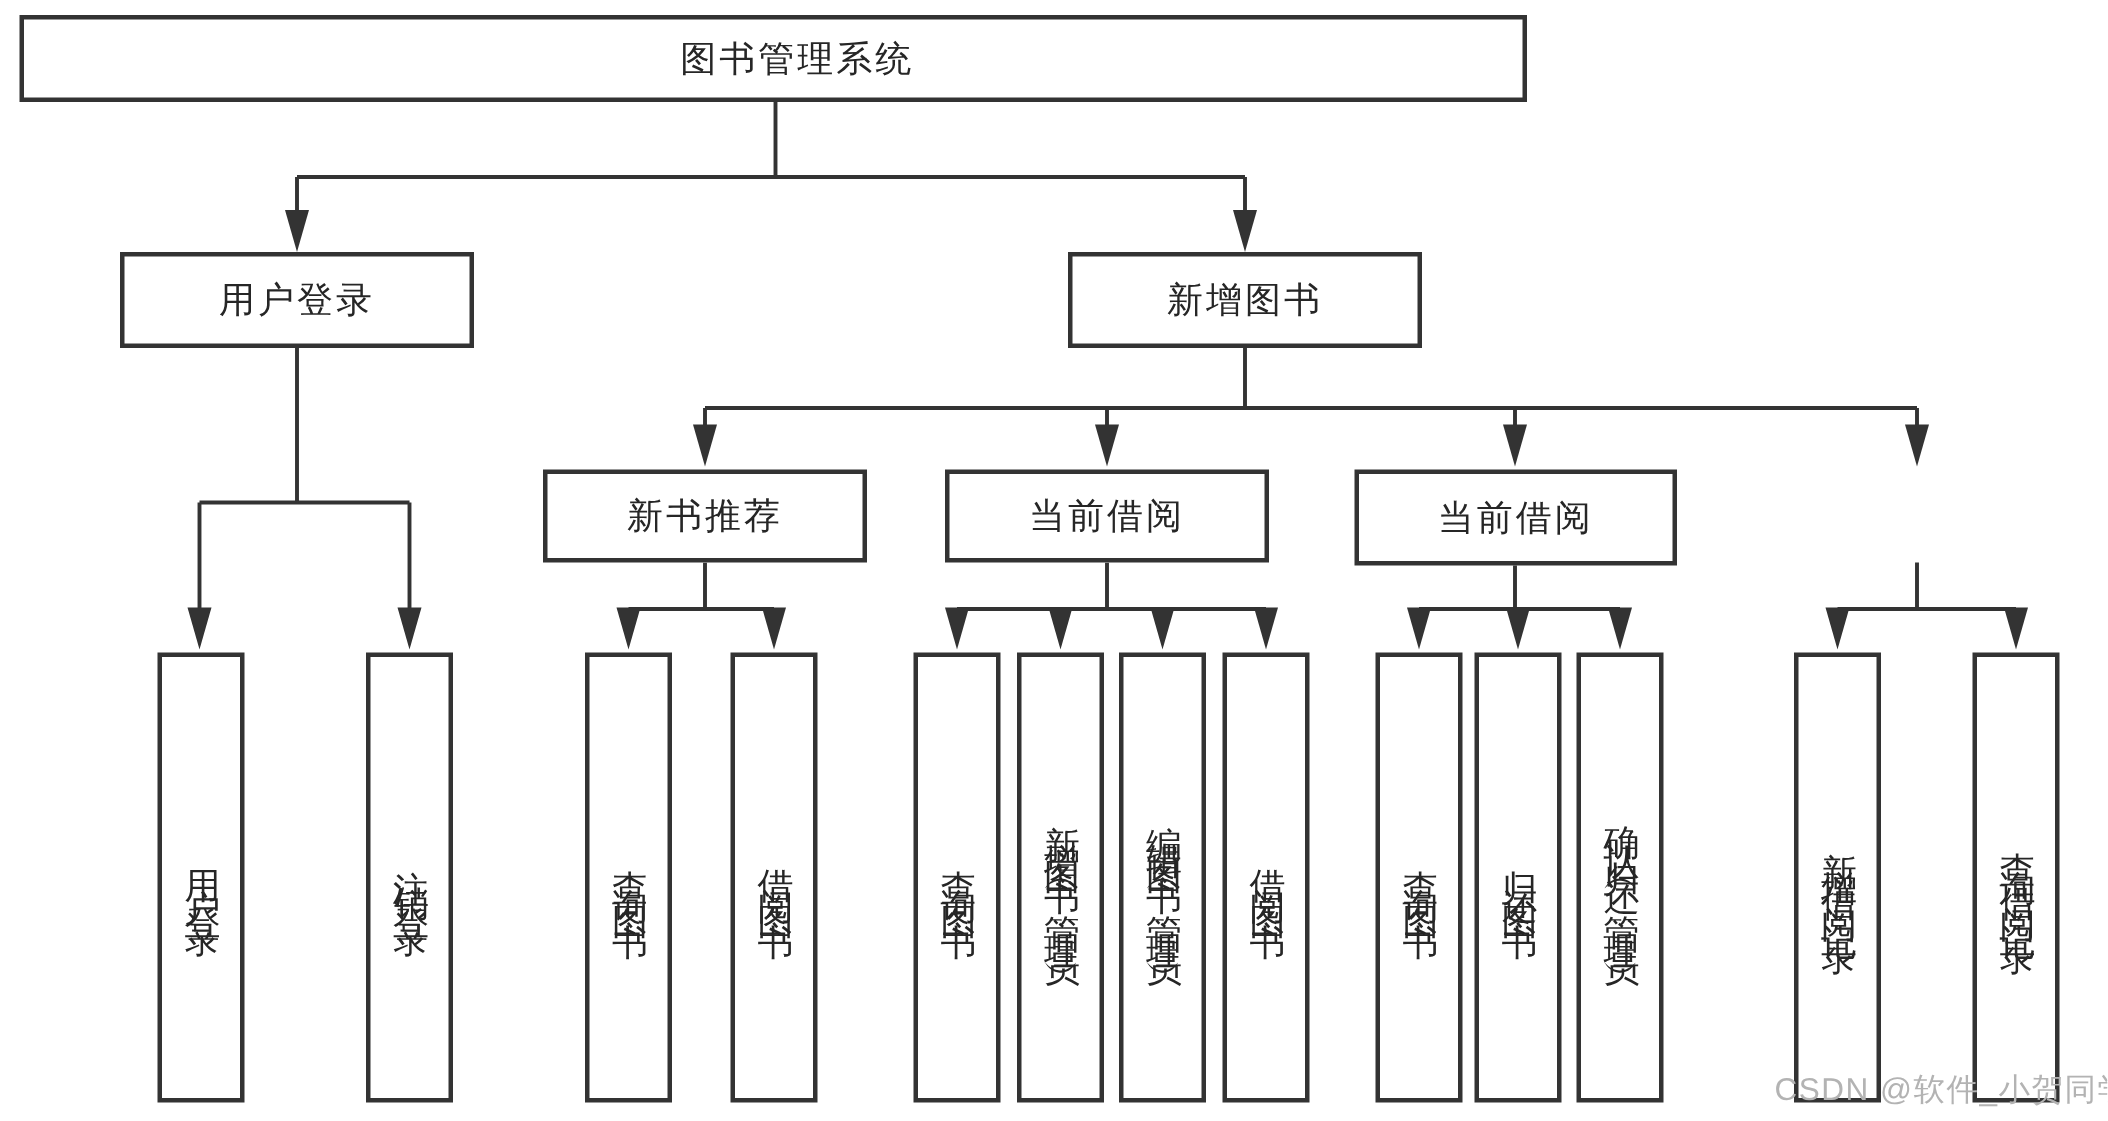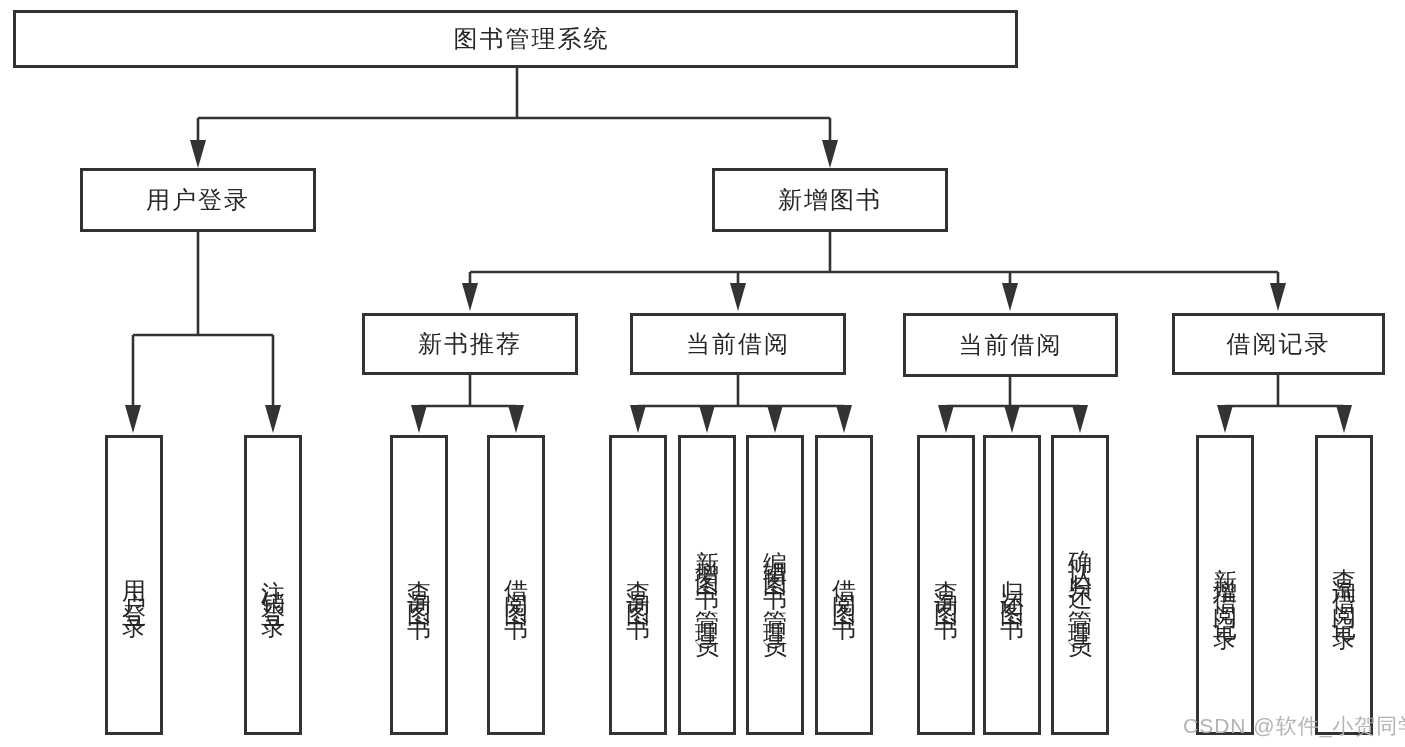--- a/index.html
+++ b/index.html
@@ -118,23 +118,20 @@
 
   <div class="box h-box" style="left:362px; top:313px; width:216px; height:62px;text-align:right;">
     <span>新书推荐</span>
   </div>
   <div class="box h-box" style="left:630px; top:313px; width:216px; height:62px;">
     <span>当前借阅</span>
   </div>
   <div class="box h-box" style="left:903px; top:313px; width:215px; height:64px;">
     <span>当前借阅</span>
   </div>
-  <div class="box h-box" style="left:1172px; top:313px; width:213px; height:62px;">
-    <span>借阅记录</span>
-  </div>
 
   <div class="box v-box" style="left:105px;">
     <span class="v-text">用户登录</span>
   </div>
   <div class="box v-box" style="left:244px;">
     <span class="v-text">注销登录</span>
   </div>
 
   <div class="box v-box" style="left:390px;">
     <span class="v-text">查询图书</span>

